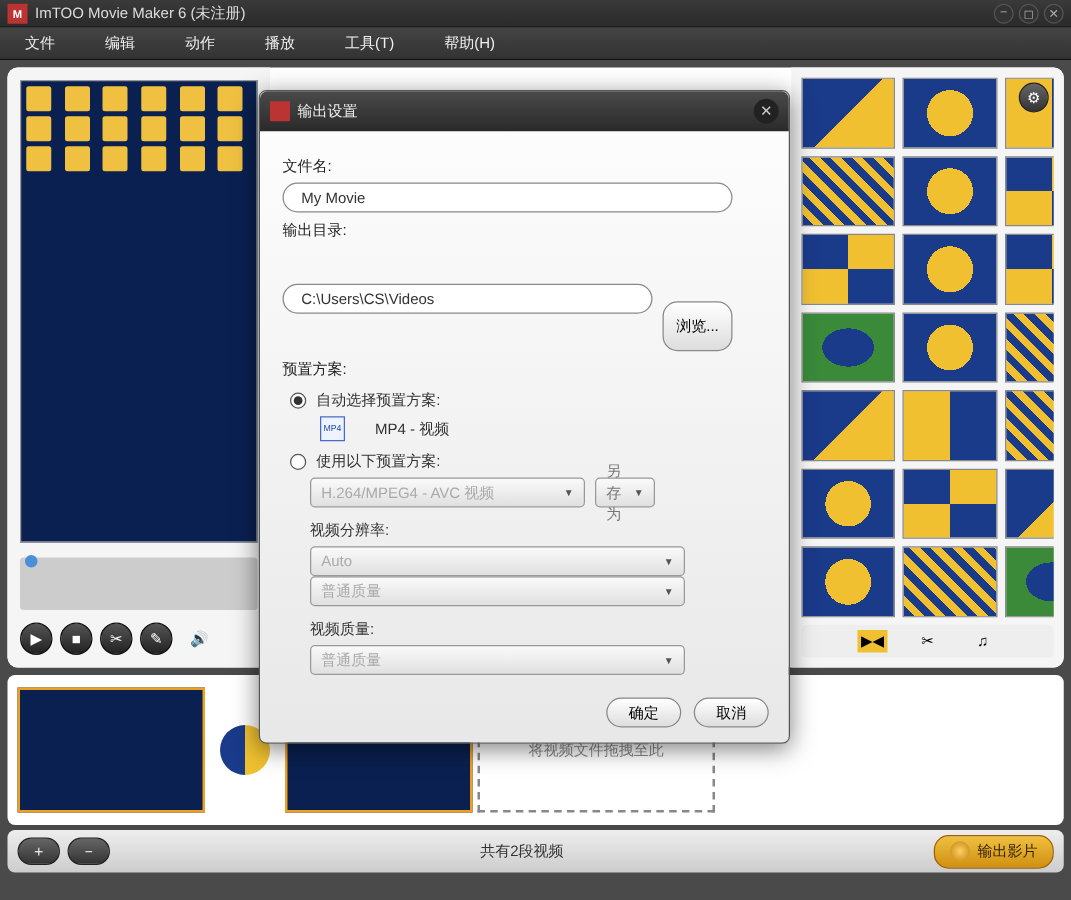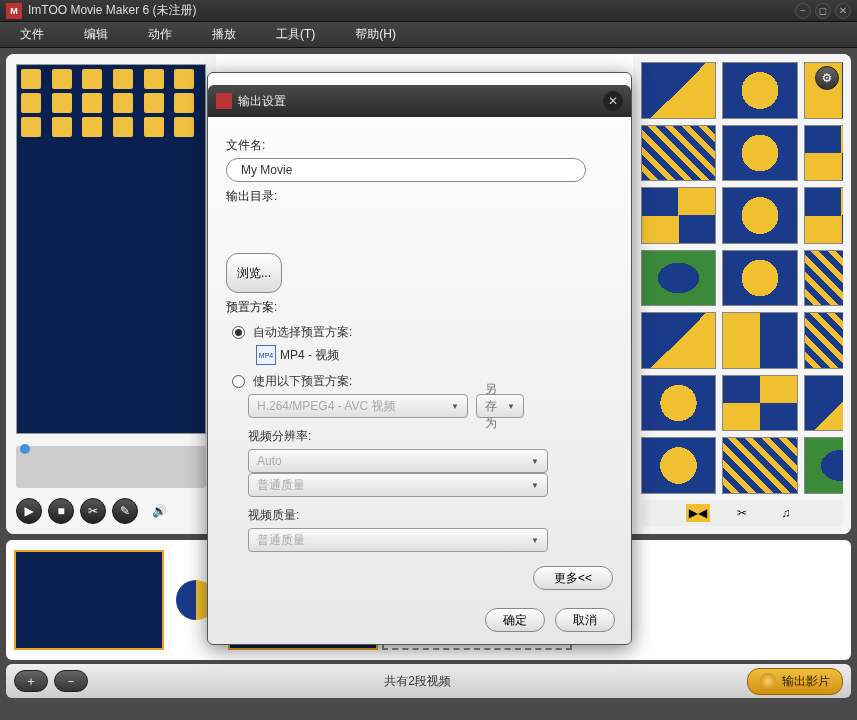--- a/index.html
+++ b/index.html
@@ -48,32 +48,32 @@
 
 
 .bottombar { height:34px; background:linear-gradient(#eee,#ccc); margin:4px 6px 0; border-radius:6px; display:flex; align-items:center; padding:0 8px; }
 .pillbtn { height:22px; padding:0 10px; background:linear-gradient(#666,#333); color:#fff; border-radius:11px; border:1px solid #222; display:flex; align-items:center; cursor:pointer; }
 .bottombar .status { margin:0 auto; color:#333; }
 .exportbtn { display:flex; align-items:center; gap:6px; background:linear-gradient(#f0c040,#d09010); color:#332200; padding:4px 12px; border-radius:12px; cursor:pointer; border:1px solid #a06000; }
 .coin { width:16px; height:16px; border-radius:50%; background:radial-gradient(#ffd060,#c08010); }
 
 
 .dialog { position:absolute; left:207px; top:72px; width:425px; background:linear-gradient(#fefefe,#e8e8e8); border:1px solid #555; border-radius:6px; box-shadow:0 4px 20px rgba(0,0,0,.5); z-index:100; }
-.dlg-title { height:28px; background:linear-gradient(#4a4a4a,#2a2a2a); border-radius:6px 6px 0 0; display:flex; align-items:center; padding:16px 8px; color:#eee;margin-top:12px; }
+.dlg-title { height:28px; background:linear-gradient(#4a4a4a,#2a2a2a); border-radius:6px 6px 0 0; display:flex; align-items:center; padding:16px 8px; color:#eee; }
 .dlg-title .logo { width:16px; height:16px; background:#b33; margin-right:6px; }
 .dlg-close { margin-left:auto; width:20px; height:20px; border-radius:50%; background:#222; color:#ccc; display:flex; align-items:center; justify-content:center; cursor:pointer; }
 .dlg-body { padding:14px 18px 10px; color:#333; }
 .dlg-body label.lab { display:block; margin:6px 0 4px; color:#222; }
 .pillinput { width:360px; height:24px; border:1px solid #888; border-radius:12px; padding:0 14px; background:#fff; display:flex; align-items:center; }
 .row { display:flex; align-items:center; gap:8px; }
 .browse { width:56px; height:40px; border:1px solid #888; border-radius:12px; background:linear-gradient(#fff,#ddd); cursor:pointer;margin-top:44px; }
 .radio-row { display:flex; align-items:center; gap:8px; margin:8px 0 4px 6px; }
 .radio { width:13px; height:13px; border:1px solid #555; border-radius:50%; background:#fff; display:inline-flex; align-items:center; justify-content:center; }
 .radio.on::after { content:""; width:7px; height:7px; background:#333; border-radius:50%; }
-.mp4row { margin-left:30px; display:flex; align-items:center; gap:4px; }
+.mp4row { margin-left:30px; display:flex; align-items:center; gap:24px; }
 .mp4ic { width:20px; height:20px; border:1px solid #4a6aca; background:#eef4ff; display:flex; align-items:center; justify-content:center; font-size:7px; color:#2a4aaa; }
 .combo { height:24px; border:1px solid #999; border-radius:4px; background:linear-gradient(#fafafa,#e0e0e0); display:flex; align-items:center; padding:0 8px; color:#777; position:relative; }
 .combo .arrow { margin-left:auto; font-size:8px; color:#555; }
 .combo.disabled { color:#aaa; }
 .indent { margin-left:22px; }
 .sublab { margin:10px 0 4px; color:#333; }
 .dlg-buttons { display:flex; justify-content:flex-end; gap:10px; padding:8px 16px 12px; }
 .dlgbtn { min-width:60px; height:24px; border:1px solid #888; border-radius:12px; background:linear-gradient(#fff,#ddd); cursor:pointer; }
 .watermark { position:absolute; left:300px; top:320px; font-size:34px; color:rgba(120,120,120,.35); font-weight:bold; letter-spacing:1px; pointer-events:none; z-index:50; }
 .wmshield { position:absolute; left:340px; top:290px; width:48px; height:56px; background:rgba(120,120,120,.3); border-radius:8px 8px 14px 14px; z-index:50; }
@@ -204,20 +204,23 @@
     <div class="dlg-close">✕</div>
   </div>
   <div class="dlg-body">
     <label class="lab">文件名:</label>
     <div class="pillinput">
         <span>My Movie</span>
       </div>
 
     <label class="lab">输出目录:</label>
     <div class="row">
+      <div class="pillinput" style="width:296px">
+          <span>C:\Users\CS\Videos</span>
+        </div>
       <button class="browse">浏览...</button>
     </div>
 
     <label class="lab">预置方案:</label>
 
     <div class="radio-row">
       <span class="radio on"></span>
       <span>自动选择预置方案:</span>
     </div>
     <div class="mp4row">
@@ -252,21 +255,18 @@
           <span class="arrow">▼</span>
         </div>
 
       <div class="sublab">视频质量:</div>
       <div class="combo disabled" style="width:300px">
           <span>普通质量</span>
           <span class="arrow">▼</span>
         </div>
     </div>
 
-    <div style="display:flex;justify-content:flex-end;margin-top:14px">
-      <button class="dlgbtn" style="width:80px">更多&lt;&lt;</button>
-    </div>
   </div>
   <div class="dlg-buttons">
     <button class="dlgbtn">确定</button>
     <button class="dlgbtn">取消</button>
   </div>
 </div>
 
 </body></html>

